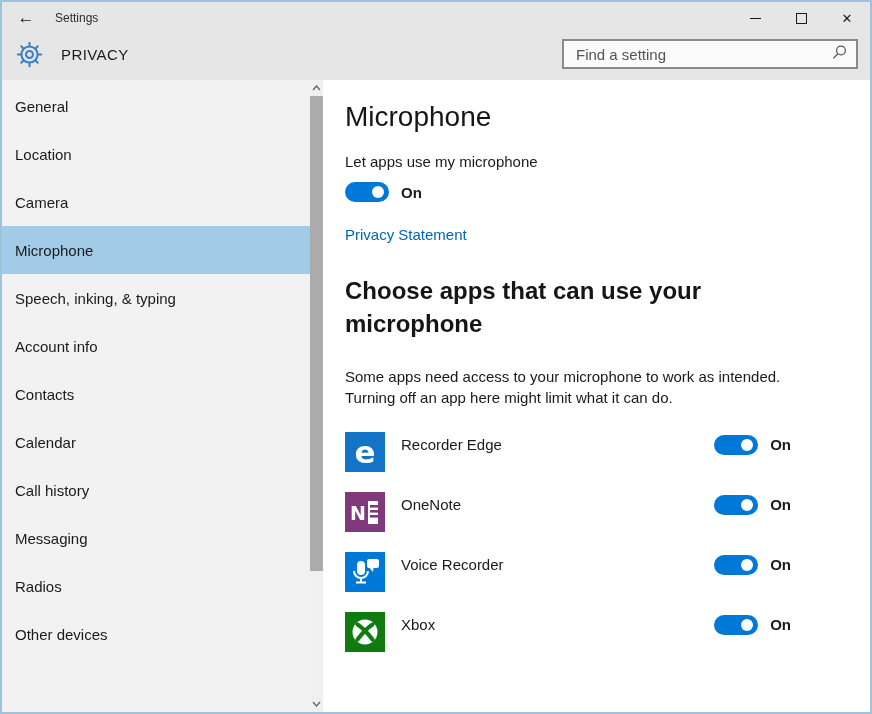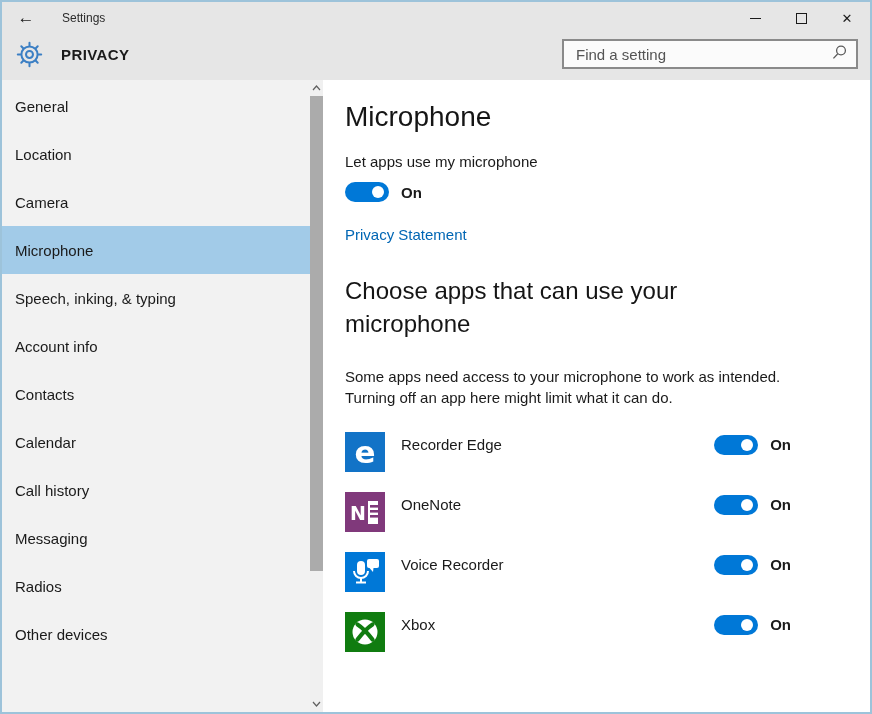--- a/index.html
+++ b/index.html
@@ -7,31 +7,31 @@
     width:872px;height:714px;box-sizing:border-box;
     border:2px solid #9dc3da;background:#fff;
     font-family:"Liberation Sans", sans-serif;
     display:flex;flex-direction:column;overflow:hidden;
     color:#1a1a1a;
   }
   
   .titlebar{height:32px;flex:0 0 auto;background:#e6e6e6;display:flex;align-items:center;}
   .back-btn{width:48px;height:32px;display:flex;align-items:center;justify-content:center;
     font-size:17px;color:#1a1a1a;cursor:pointer;}
-  .tb-title{font-size:12px;color:#2b2b2b;margin-left:12px;}
+  .tb-title{font-size:12px;color:#2b2b2b;margin-left:5px;}
   .tb-controls{margin-left:auto;display:flex;height:32px;}
   .tb-btn{width:46px;height:32px;display:flex;align-items:center;justify-content:center;cursor:pointer;}
   .glyph-min{width:11px;height:1px;background:#1a1a1a;}
   .glyph-max{width:9px;height:9px;border:1px solid #1a1a1a;}
   .glyph-close{font-size:13px;color:#1a1a1a;line-height:1;}
   
   .header{height:46px;flex:0 0 auto;background:#e6e6e6;display:flex;align-items:center;
     padding:0 12px 6px 12px;box-sizing:border-box;}
   .gear{width:27px;height:27px;margin-left:2px;flex:0 0 auto;}
-  .section-title{font-size:15px;font-weight:700;letter-spacing:.4px;margin-left:18px;color:#1a1a1a;}
+  .section-title{font-size:15px;font-weight:400;letter-spacing:.4px;margin-left:18px;color:#1a1a1a;}
   .searchbox{margin-left:auto;width:296px;height:30px;box-sizing:border-box;
     border:2px solid #8a8a8a;background:#fbfbfb;display:flex;align-items:center;padding:0 8px 0 10px;}
   .searchbox input{flex:1;border:none;outline:none;background:transparent;
     font-family:"Liberation Sans",sans-serif;font-size:15px;color:#a16207;}
   .searchbox input::placeholder{color:#545454;opacity:1;}
   
   .bodyrow{flex:1;display:flex;min-height:0;}
   .sidebar{width:308px;flex:0 0 auto;background:#f2f2f2;padding-top:2px;box-sizing:border-box;}
   .side-item{height:48px;display:flex;align-items:center;padding-left:13px;font-size:15px;cursor:pointer;}
   .side-item.selected{background:#a2cbe8;}
@@ -41,21 +41,21 @@
   .scroll-arrow.up{top:1px;} .scroll-arrow.down{bottom:1px;}
   
   .main{flex:1;background:#fff;padding:20px 0 0 22px;box-sizing:border-box;overflow:hidden;}
   .h1{font-size:28px;font-weight:300;line-height:34px;margin:0;color:#151515;}
   .lbl{font-size:15px;line-height:20px;margin-top:18px;}
   .toggle-row{display:flex;align-items:center;margin-top:10px;}
   .toggle{width:44px;height:20px;border-radius:10px;background:#0078d7;position:relative;cursor:pointer;flex:0 0 auto;}
   .toggle .knob{position:absolute;top:4px;right:5px;width:12px;height:12px;border-radius:50%;background:#fff;}
   .toggle-state{font-size:15px;margin-left:12px;font-weight:bold;}
   .link{font-size:15px;color:#0066b4;margin-top:24px;cursor:pointer;display:inline-block;}
-  .h2{font-size:24px;font-weight:400;line-height:33px;margin:30px 0 0;max-width:360px;color:#151515;}
+  .h2{font-size:24px;font-weight:700;line-height:33px;margin:30px 0 0;max-width:360px;color:#151515;}
   .desc{font-size:15px;line-height:21px;margin-top:26px;max-width:445px;}
   .apps{margin-top:24px;width:446px;}
   .app-row{display:flex;align-items:flex-start;height:40px;margin-bottom:20px;}
   .app-icon{width:40px;height:40px;flex:0 0 auto;}
   .app-icon svg{display:block;}
   .app-name{font-size:15px;margin-left:16px;margin-top:4px;}
   .app-toggle-wrap{margin-left:auto;display:flex;align-items:flex-start;}
   .app-toggle-wrap .toggle{margin-top:3px;}
   .app-toggle-wrap .toggle-state{margin-top:4px;}
 </style>

